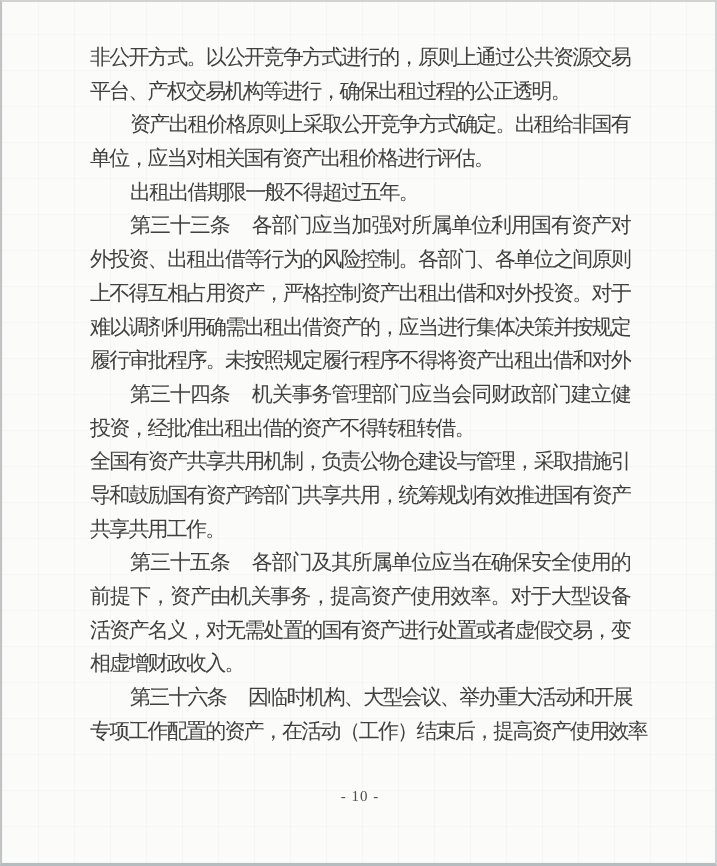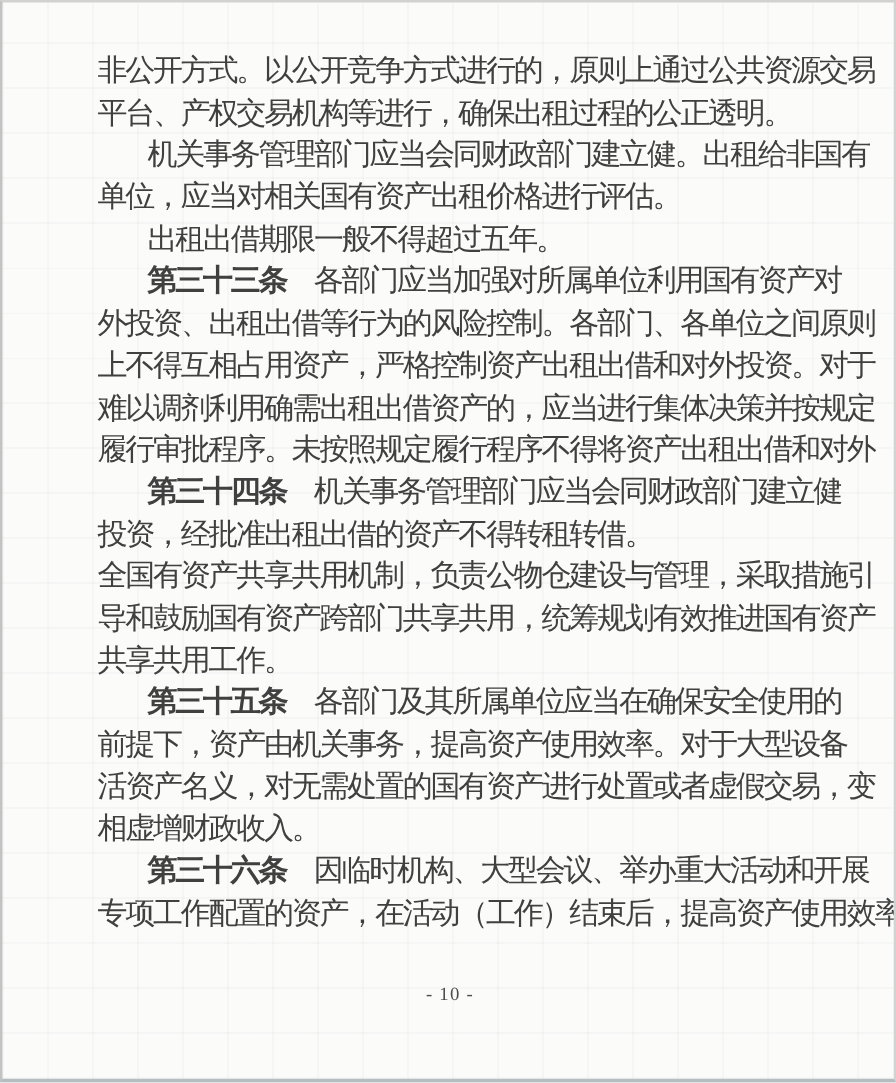--- a/index.html
+++ b/index.html
@@ -18,63 +18,63 @@
       repeating-linear-gradient(0deg, rgba(160,175,190,0.07) 0px, rgba(160,175,190,0.07) 1px, transparent 1px, transparent 36px),
       repeating-linear-gradient(90deg, rgba(160,175,190,0.07) 0px, rgba(160,175,190,0.07) 1px, transparent 1px, transparent 36px);
     border-top: 2px solid #d2d2d0;
     border-left: 2px solid #c2c4c4;
     border-right: 2px solid #d0d3d3;
     border-bottom: 3px solid #b6bdc0;
     overflow: hidden;
   }
   .text-block {
     position: absolute;
-    left: 76px;
+    left: 88px;
     top: 39px;
     width: 540px;
     color: #404040;
-    font-size: 24px;
+    font-size: 21px;
     letter-spacing: -1.8px;
   }
   .line {
     height: 33.7px;
     line-height: 33.7px;
     text-align: justify;
     text-align-last: justify;
     white-space: nowrap;
   }
   .line.end {
     text-align-last: left;
   }
   .line.indent {
     text-indent: 40px;
   }
   .article-no {
-    font-weight: 700;
+    font-weight: 400;
     margin-right: 22px;
   }
   .page-number {
     position: absolute;
     left: 88px;
     top: 786px;
     width: 540px;
     text-align: center;
     font-size: 15px;
     letter-spacing: 1px;
     color: #4c4c4c;
   }
 </style>
 </head>
 <body>
 
 <div class="scan-page">
   <div class="text-block">
       <div class="line">非公开方式。以公开竞争方式进行的，原则上通过公共资源交易</div>
       <div class="line end">平台、产权交易机构等进行，确保出租过程的公正透明。</div>
-      <div class="line indent">机关事务管理部门应当会同财政部门建立健。出租给非国有</div>
+      <div class="line indent">资产出租价格原则上采取公开竞争方式确定。出租给非国有</div>
       <div class="line end">单位，应当对相关国有资产出租价格进行评估。</div>
       <div class="line indent end">出租出借期限一般不得超过五年。</div>
       <div class="line indent"><span class="article-no">第三十三条</span>各部门应当加强对所属单位利用国有资产对</div>
       <div class="line">外投资、出租出借等行为的风险控制。各部门、各单位之间原则</div>
       <div class="line">上不得互相占用资产，严格控制资产出租出借和对外投资。对于</div>
       <div class="line">难以调剂利用确需出租出借资产的，应当进行集体决策并按规定</div>
       <div class="line">履行审批程序。未按照规定履行程序不得将资产出租出借和对外</div>
       <div class="line indent"><span class="article-no">第三十四条</span>机关事务管理部门应当会同财政部门建立健</div>
       <div class="line end">投资，经批准出租出借的资产不得转租转借。</div>
       <div class="line">全国有资产共享共用机制，负责公物仓建设与管理，采取措施引</div>

